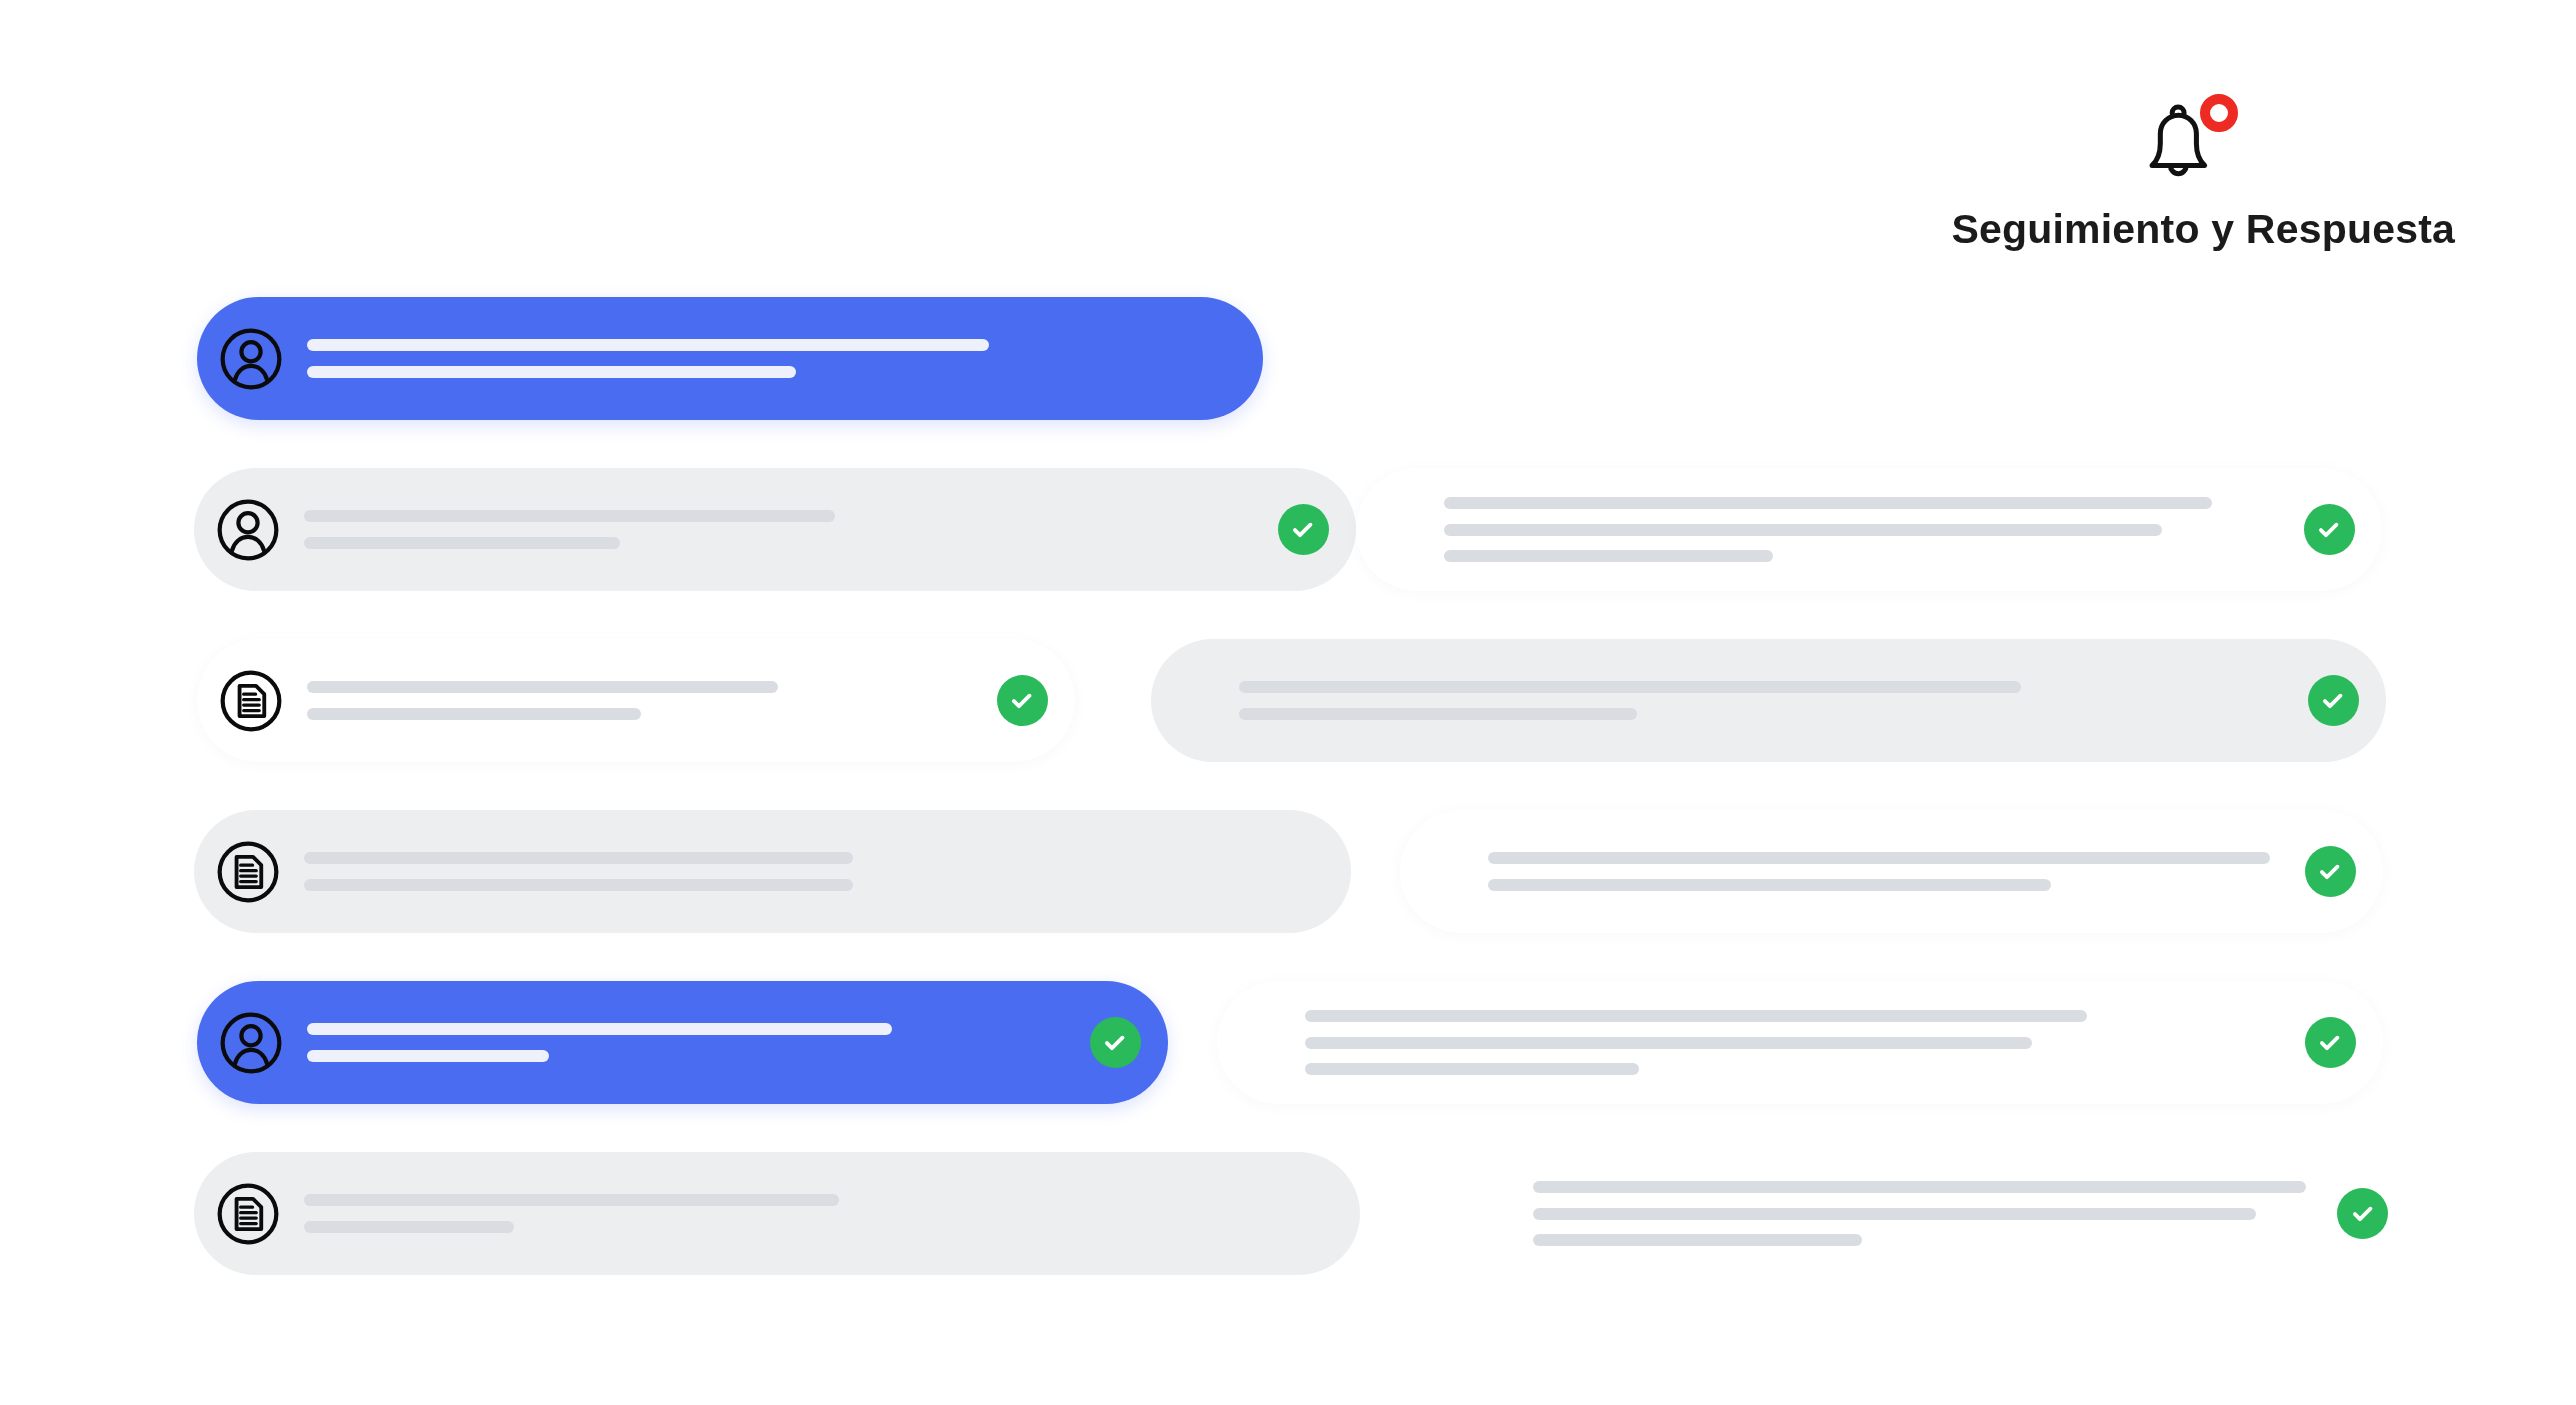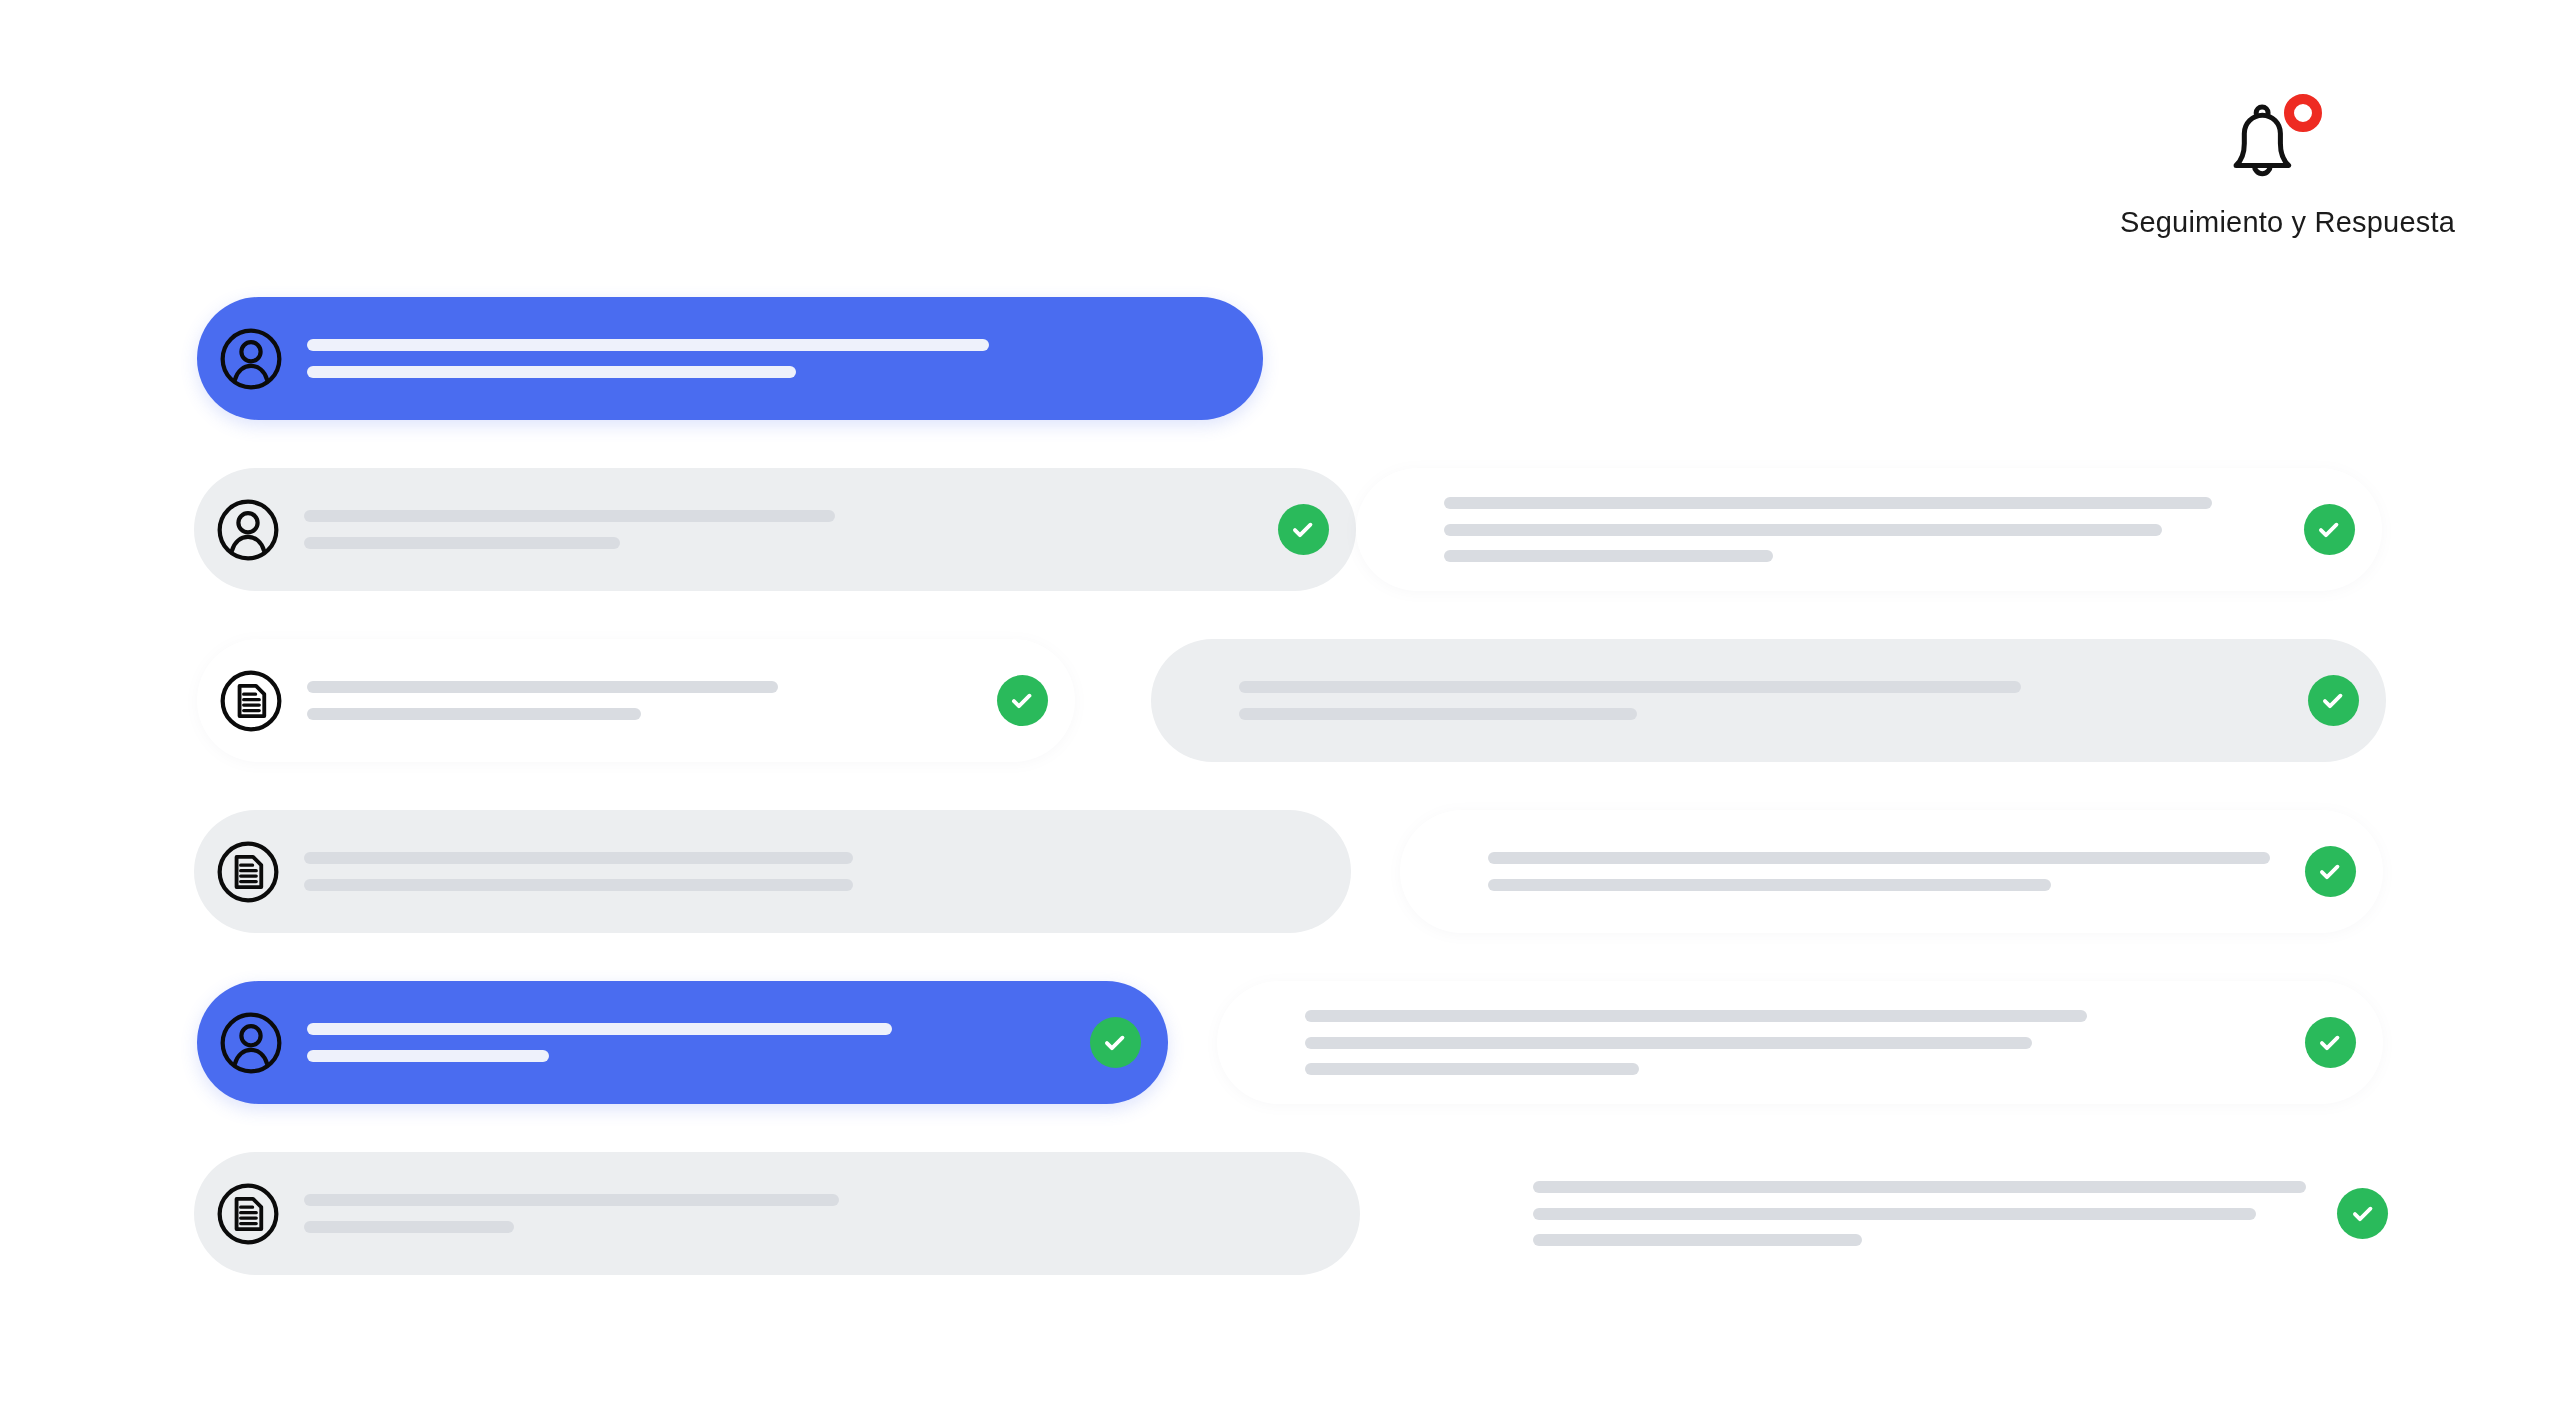--- a/index.html
+++ b/index.html
@@ -32,22 +32,22 @@
   .bell-wrap {
     position: relative;
     width: 110px;
     height: 110px;
     display: flex;
     align-items: center;
     justify-content: center;
   }
   .bell-wrap svg { display: block; }
   .page-title {
-    font-size: 29px;
-    font-weight: 400;
+    font-size: 41px;
+    font-weight: 700;
     color: #1b1b1b;
     letter-spacing: 0.2px;
     white-space: nowrap;
     line-height: 1.1;
     margin-left: 48px;
   }
 
   
   .rows {
     position: absolute;

